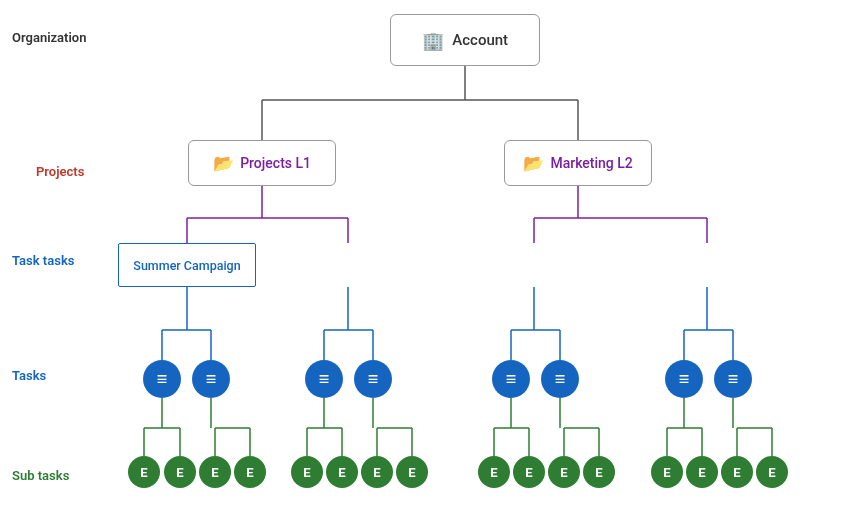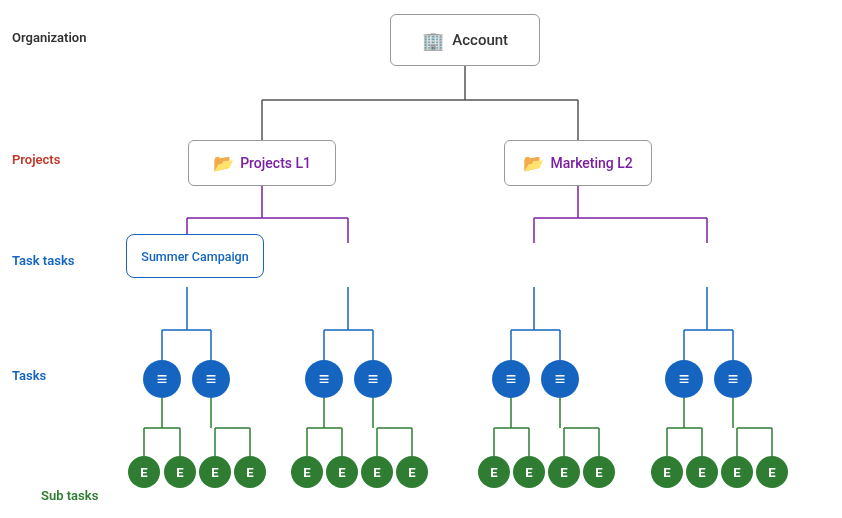--- a/index.html
+++ b/index.html
@@ -19,24 +19,24 @@
     }
 
     
     .level-label {
       position: absolute;
       font-size: 13px;
       font-weight: 600;
       left: 12px;
     }
     .label-organization { top: 30px; color: #333; }
-    .label-projects { top: 152px; color: #c0392b; }
+    .label-projects { top: 164px; color: #c0392b; margin-left: 24px; }
     .label-tasklists { top: 253px; color: #1565c0; }
     .label-tasks { top: 368px; color: #1565c0; }
-    .label-subtasks { top: 488px; color: #2e7d32; margin-left: 29px; }
+    .label-subtasks { top: 468px; color: #2e7d32; }
 
     
     .lines-svg {
       position: absolute;
       top: 0; left: 0;
       width: 842px;
       height: 518px;
       pointer-events: none;
     }
 
@@ -74,32 +74,31 @@
       font-size: 14px;
       font-weight: 500;
       color: #7b1fa2;
       gap: 6px;
     }
     .project-l1 { left: 188px; }
     .project-l2 { left: 504px; }
 
     
     .tasklist-node {
-      top: 234px;
+      top: 243px;
       height: 44px;
       width: 138px;
       border: 1.5px solid #1565c0;
-      border-radius: 8px;
+      border-radius: 2px;
       background: #fff;
       font-size: 12.5px;
       font-weight: 500;
       color: #1565c0;
       text-align: center;
       padding: 0 6px;
-      margin-left: 8px;
     }
     .tl1 { left: 118px; }
     .tl2 { left: 279px; }
     .tl3 { left: 465px; }
     .tl4 { left: 638px; }
 
     
     .task-circle {
       position: absolute;
       width: 38px;

